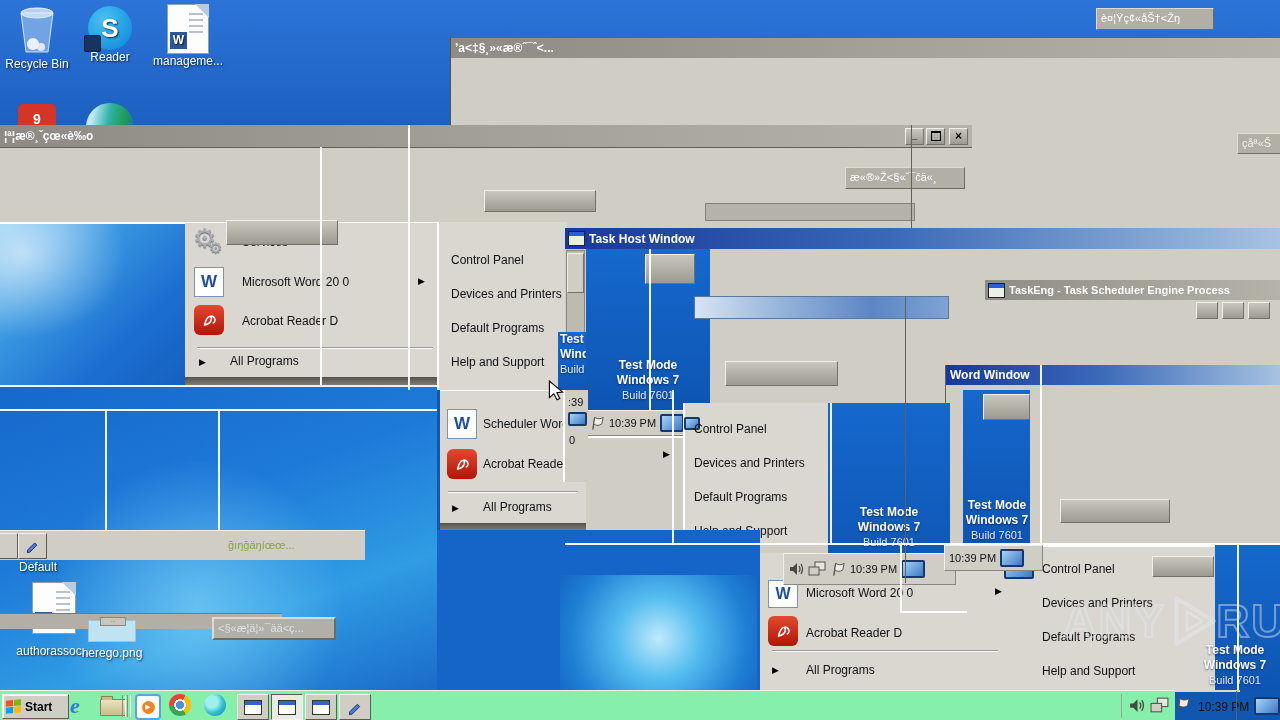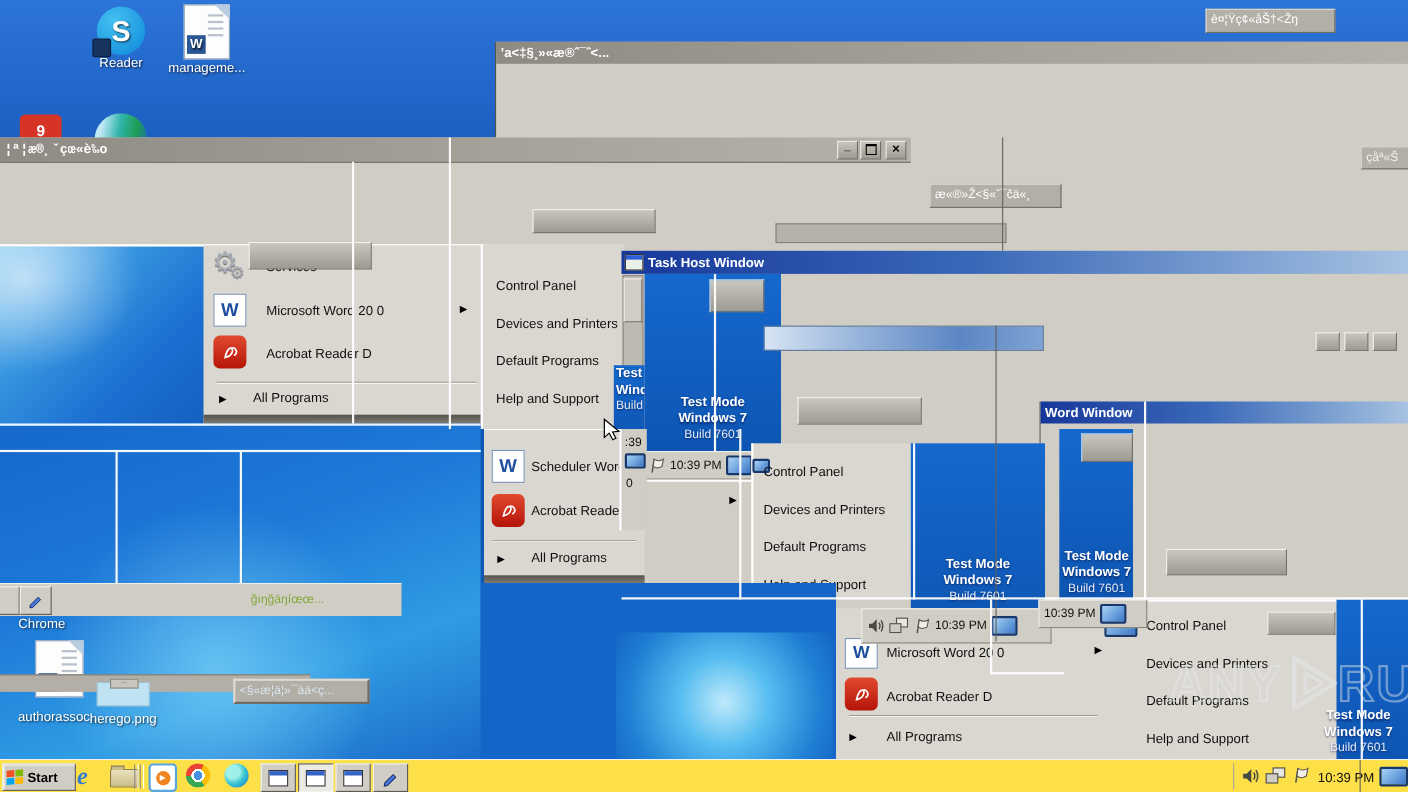--- a/index.html
+++ b/index.html
@@ -46,20 +46,29 @@
   .appico{width:16px;height:13px;background:#fff;border:1px solid #333;position:relative;}
   .appico::before{content:"";position:absolute;left:0;top:0;right:0;height:4px;background:#3464c8;}
   .wm-txt{font-size:46px;font-weight:bold;letter-spacing:2px;color:transparent;-webkit-text-stroke:2px rgba(228,230,234,.62);font-family:"Liberation Sans",sans-serif;}
   .scroll-track{background:#bdbab2;border:1px solid #8a8780;}
   .scroll-thumb{background:#d0cdc5;border:1px solid;border-color:#efeee9 #73706a #73706a #efeee9;}
 </style>
 </head>
 <body>
 
 <div class="abs" style="left:0;top:0;width:1280px;height:130px;background:linear-gradient(180deg,#2d74d8,#1b5fc0);">
+  <div class="dicon" style="left:0;top:6px;width:74px;">
+    <svg width="44" height="48" viewBox="0 0 44 48">
+      <ellipse cx="22" cy="7" rx="16" ry="5" fill="rgba(230,242,252,.75)" stroke="#eef5fc"></ellipse>
+      <path d="M6 7 L11 46 L33 46 L38 7 Z" fill="rgba(205,228,248,.45)" stroke="rgba(240,248,255,.8)"></path>
+      <circle cx="18" cy="38" r="6" fill="rgba(255,255,255,.85)"></circle>
+      <circle cx="26" cy="41" r="4" fill="rgba(235,240,245,.9)"></circle>
+    </svg>
+    <div>Recycle Bin</div>
+  </div>
   <div class="dicon" style="left:74px;top:6px;width:72px;">
     <div style="position:relative;width:44px;height:44px;margin:0 auto;">
       <div style="width:44px;height:44px;border-radius:50%;background:radial-gradient(circle at 35% 30%,#46c2f2,#0a85d9);display:flex;align-items:center;justify-content:center;color:#fff;font-weight:bold;font-size:26px;">S</div>
       <div style="position:absolute;left:-4px;bottom:-2px;width:15px;height:15px;background:#17345f;border:1px solid #0b1e3a;border-radius:2px;"></div>
     </div>
     <div>Reader</div>
   </div>
   <div class="dicon" style="left:146px;top:4px;width:84px;">
     <div class="docpage">
       <div class="docW">W</div>
@@ -78,21 +87,21 @@
   <div class="abs tooltip outset3d" style="left:1096px;top:8px;width:108px;height:18px;color:#fff;"><span>è¤¦Ÿç¢«åŠ†˂Žŋ</span></div>
 </div>
 
 <div class="abs grey-win" style="left:450px;top:38px;width:830px;height:100px;border-left:1px solid #56534d;">
   <div class="tb tb-grey">
     <span class="tb-text">ʼa˂‡§¸»«æ®ˆ¯ˆ˂...</span>
   </div>
 </div>
 
 <div class="abs grey-win" style="left:0;top:125px;width:1280px;height:105px;">
-  <div class="tb tb-grey" style="width:828px;height:22px;border-bottom:1px solid #63605a;font-family:Liberation Mono, monospace;">
+  <div class="tb tb-grey" style="width:972px;height:22px;border-bottom:1px solid #63605a;">
     <span class="tb-text">¦ª¦æ®¸ˇçœ«è‰o</span>
     <span style="flex:1"></span>
     <span class="outset3d" style="width:17px;height:15px;margin-right:2px;text-align:center;font-weight:bold;font-size:10px;line-height:12px;">_</span>
     <span class="outset3d" style="width:17px;height:15px;margin-right:4px;display:flex;align-items:center;justify-content:center;">
         <span style="width:8px;height:7px;border:1px solid #000;border-top-width:2px;"></span>
       </span>
     <span class="outset3d" style="width:17px;height:15px;margin-right:4px;text-align:center;font-weight:bold;font-size:12px;line-height:14px;">×</span>
   </div>
 </div>
 <div class="abs tooltip" style="left:1237px;top:133px;width:43px;height:17px;"><span>çåª«Š</span></div>
@@ -170,20 +179,24 @@
   <svg width="15" height="16" viewBox="0 0 16 16">
       <line x1="3" y1="15" x2="5" y2="2" stroke="#55524a" stroke-width="1.4"></line>
       <path d="M5 2c3 2 6 2 9 0l-1.4 7c-3 2-6 2-8.6 0z" fill="#f0eee8" stroke="#55524a"></path>
     </svg>
   <span class="time">10:39 PM</span>
   <span class="mon"></span>
 </div>
 <div class="hline-w" style="left:565px;top:436px;width:128px;"></div>
 
 <div class="abs grey-win" style="left:985px;top:280px;width:295px;height:85px;">
+  <div class="tb tb-grey">
+    <span class="win-ico"></span>
+    <span class="tb-text" style="font-size:11px;">TaskEng - Task Scheduler Engine Process</span>
+  </div>
   <div class="outset3d" style="position:absolute;left:211px;top:22px;width:20px;height:15px;"></div>
   <div class="outset3d" style="position:absolute;left:237px;top:22px;width:20px;height:15px;"></div>
   <div class="outset3d" style="position:absolute;left:263px;top:22px;width:20px;height:15px;"></div>
 </div>
 
 <div class="abs grey-win" style="left:945px;top:365px;width:335px;height:180px;border-left:1px solid #63605a;">
   <div class="tb tb-blue">
     <span class="tb-text">Word Window</span>
   </div>
 </div>
@@ -244,21 +257,21 @@
 
 <div class="abs grey-win" style="left:0;top:530px;width:365px;height:29px;border-top:1px solid #efeee9;">
   <div class="tbtn" style="left:-14px;top:2px;"></div>
   <div class="tbtn" style="left:18px;top:2px;width:27px;">
     <svg width="15" height="16" viewBox="0 0 17 17">
         <path d="M3 13 L11 5 L13.5 7.5 L5.5 15.5 L2.5 16 Z" fill="#4a7ae0" stroke="#1a2a6a"></path>
       </svg>
   </div>
   <span style="position:absolute;left:228px;top:8px;color:#86a83e;font-size:11px;">ğıŋğäŋíœœ...</span>
 </div>
-<div class="dicon" style="left:6px;top:560px;width:64px;"><span>Chrome</span></div>
+<div class="dicon" style="left:6px;top:560px;width:64px;"><span>Default</span></div>
 
 <div class="dicon" style="left:8px;top:582px;width:92px;">
   <div class="docpage" style="width:42px;height:50px;">
     <div class="docW">W</div>
     <div class="docline" style="top:8px;"></div>
       <div class="docline" style="top:14px;"></div>
     <div class="docline" style="top:20px;"></div>
       <div class="docline" style="top:26px;"></div>
   </div>
   <div style="margin-top:10px;">authorassoc...</div>
@@ -340,21 +353,21 @@
     <path d="M14 6 L50 28 L14 50 Z" fill="none" stroke="rgba(228,230,234,.62)" stroke-width="4" stroke-linejoin="round"></path>
     <path d="M24 19 L39 28 L24 37 Z" fill="none" stroke="rgba(228,230,234,.62)" stroke-width="3" stroke-linejoin="round"></path>
   </svg>
   <span class="wm-txt">RUN</span>
 </div>
 
 <svg class="abs" style="left:548px;top:380px;z-index:70;" width="16" height="22" viewBox="0 0 14 20">
   <path d="M1 1 L1 16 L5 12.5 L8 18 L10.5 16.8 L7.8 11.5 L13 11 Z" fill="#fff" stroke="#000" stroke-width="1"></path>
 </svg>
 
-<div class="abs" style="left:0;top:690px;width:1280px;height:30px;background:#fde047;border-top:1px solid #f2f1ec;z-index:60;">
+<div class="abs" style="left:0;top:690px;width:1175px;height:30px;background:#86efac;border-top:1px solid #f2f1ec;z-index:60;">
   <div class="startbtn">
     <span class="startflag">
       <span style="background:#f25022;"></span>
         <span style="background:#7fba00;"></span>
       <span style="background:#00a4ef;"></span>
         <span style="background:#ffb900;"></span>
     </span>
     <span style="font-weight:bold;">Start</span>
   </div>
   <span class="abs" style="left:70px;top:2px;width:24px;height:24px;color:#2f7ad4;font:bold italic 22px 'Liberation Serif',serif;">e</span>

